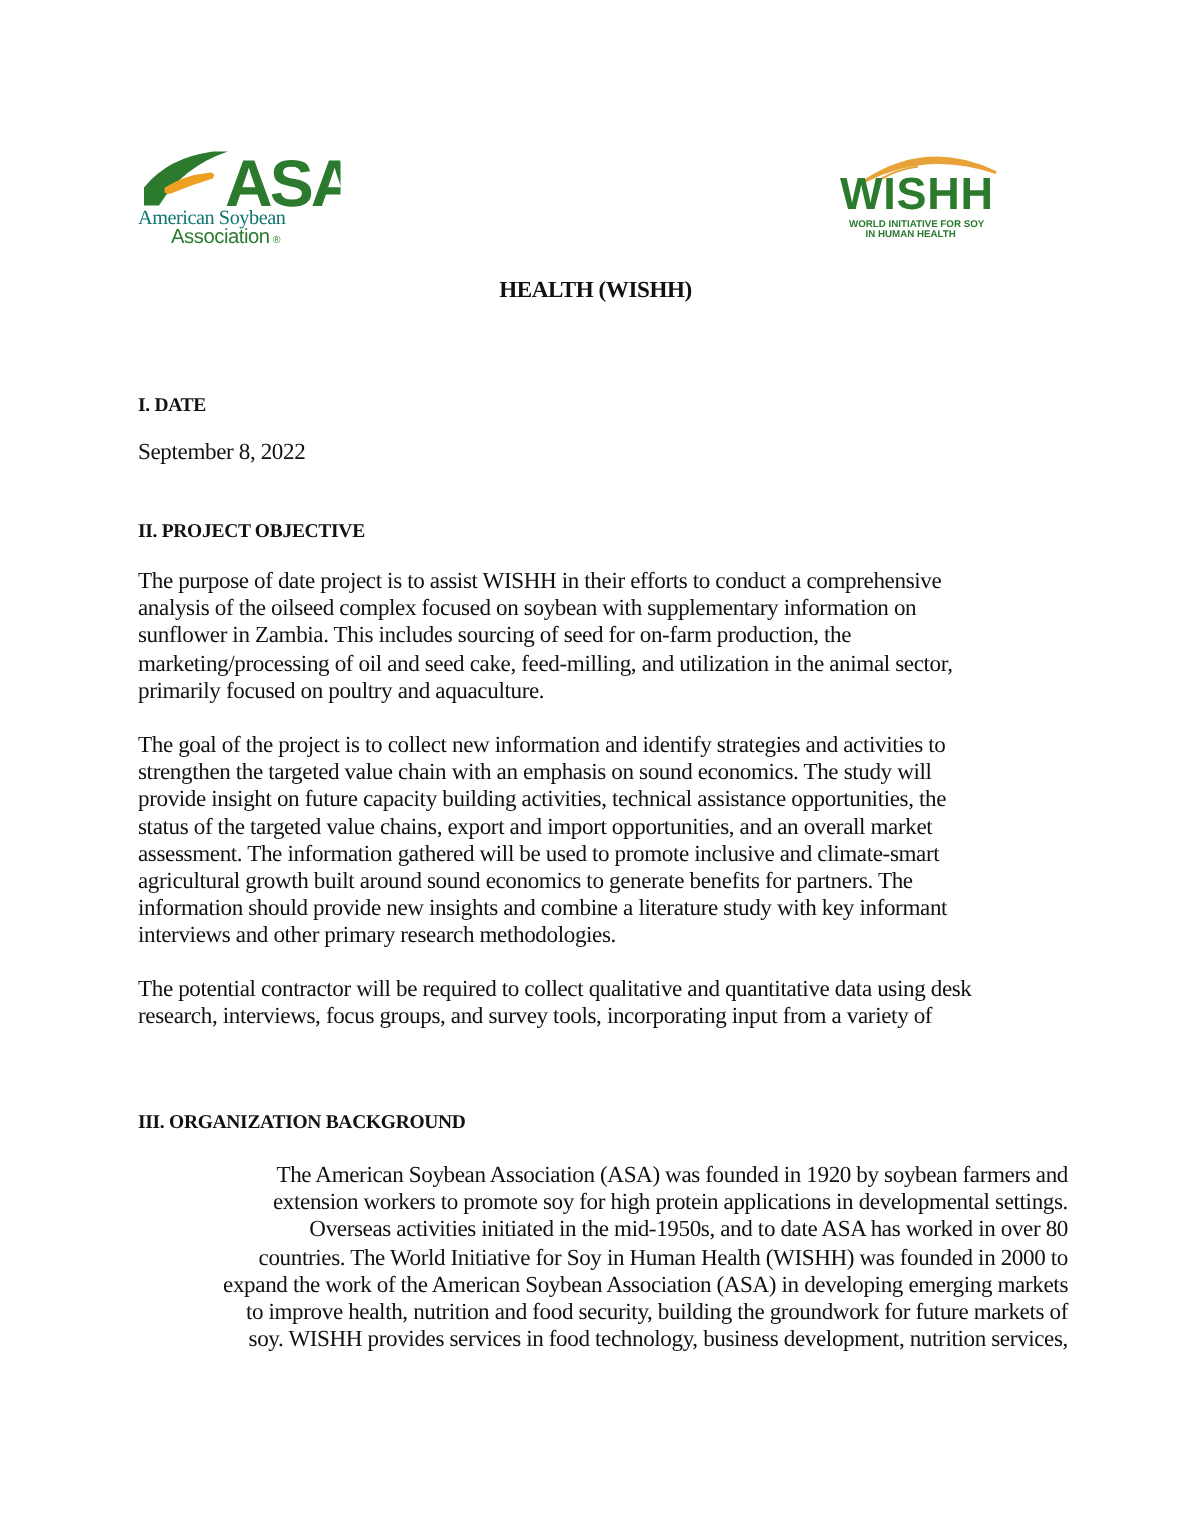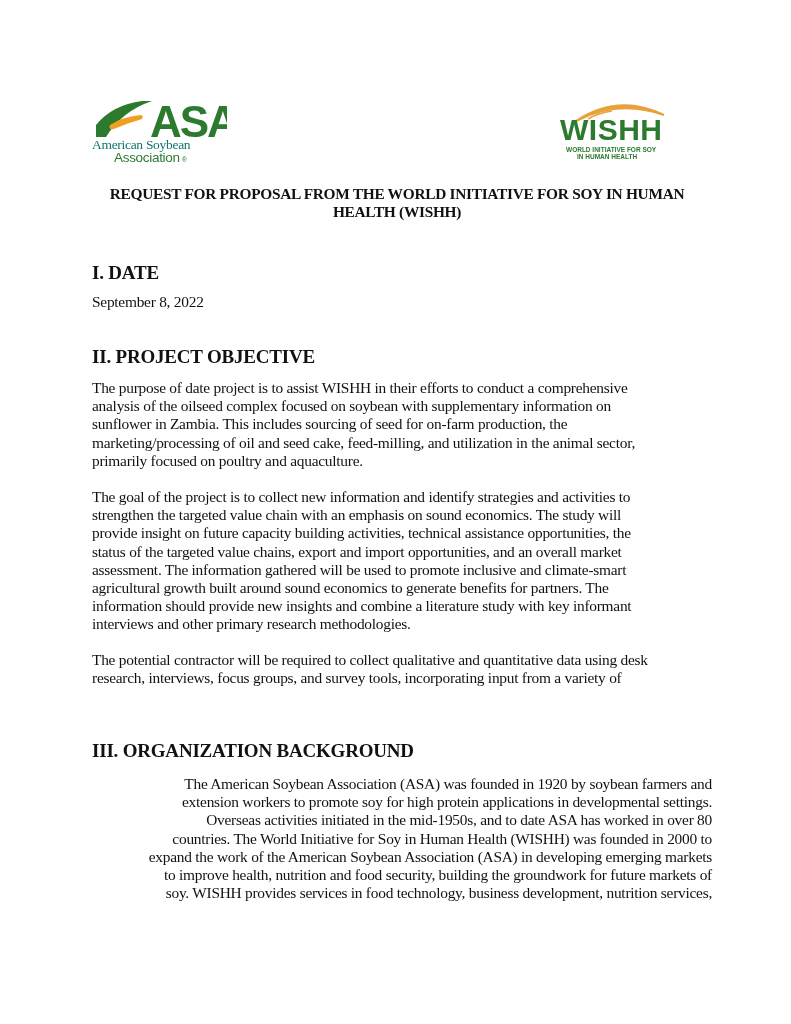--- a/index.html
+++ b/index.html
@@ -15,21 +15,21 @@
 
   
   .wishh-logo { position: absolute; left: 558px; top: 97px; width: 125px; height: 62px; }
   .wishh-arc { position: absolute; left: 0; top: 0; width: 125px; height: 26px; }
   .wishh-word { position: absolute; left: 2px; top: 16px; font-family: "Liberation Sans", "DejaVu Sans", sans-serif; font-weight: bold; font-size: 30px; color: #2b7a2e; letter-spacing: 0.5px; }
   .wishh-sub1 { position: absolute; left: 8px; top: 49px; font-family: "Liberation Sans", "DejaVu Sans", sans-serif; font-weight: bold; font-size: 6.5px; color: #2b7a2e; white-space: nowrap; }
   .wishh-sub2 { position: absolute; left: 19px; top: 56px; font-family: "Liberation Sans", "DejaVu Sans", sans-serif; font-weight: bold; font-size: 6.5px; color: #2b7a2e; white-space: nowrap; }
 
   .title { position: absolute; left: 92px; top: 185px; width: 610px; text-align: center; font-weight: bold; font-size: 15.4px; line-height: 18px; letter-spacing: -0.3px; }
 
-  .heading { position: absolute; left: 92px; font-weight: bold; font-size: 19px; letter-spacing: -0.2px; white-space: nowrap; }
+  .heading { position: absolute; left: 92px; font-weight: bold; font-size: 13px; letter-spacing: -0.2px; white-space: nowrap; }
   .para { position: absolute; left: 92px; width: 620px; font-size: 15.4px; line-height: 18.2px; letter-spacing: -0.25px; }
   .para span.line { display: block; white-space: nowrap; }
 </style>
 </head>
 <body>
 
 <div class="page">
 
   <div class="asa-logo">
     <svg class="asa-mark" viewBox="0 0 135 42">
@@ -45,21 +45,20 @@
     <svg class="wishh-arc" viewBox="0 0 125 26">
       <path d="M18 24 Q60 -4 106 18 Q60 2 18 24 Z" fill="#e8a23a" stroke="#e8a23a" stroke-width="2"></path>
       <path d="M30 22 Q40 16 54 14" fill="none" stroke="#e8a23a" stroke-width="1.5"></path>
     </svg>
     <div class="wishh-word">WISHH</div>
     <div class="wishh-sub1">WORLD INITIATIVE FOR SOY</div>
     <div class="wishh-sub2">IN HUMAN HEALTH</div>
   </div>
 
   <div class="title">
-    <div>REQUEST FOR PROPOSAL FROM THE WORLD INITIATIVE FOR SOY IN HUMAN</div>
     <div>HEALTH (WISHH)</div>
   </div>
 
   <div class="heading" style="top:262px;">I. DATE</div>
   <div class="para" style="top:293px;">
     <span class="line">September 8, 2022</span>
   </div>
 
   <div class="heading" style="top:346px;">II. PROJECT OBJECTIVE</div>
   <div class="para" style="top:379px;">

